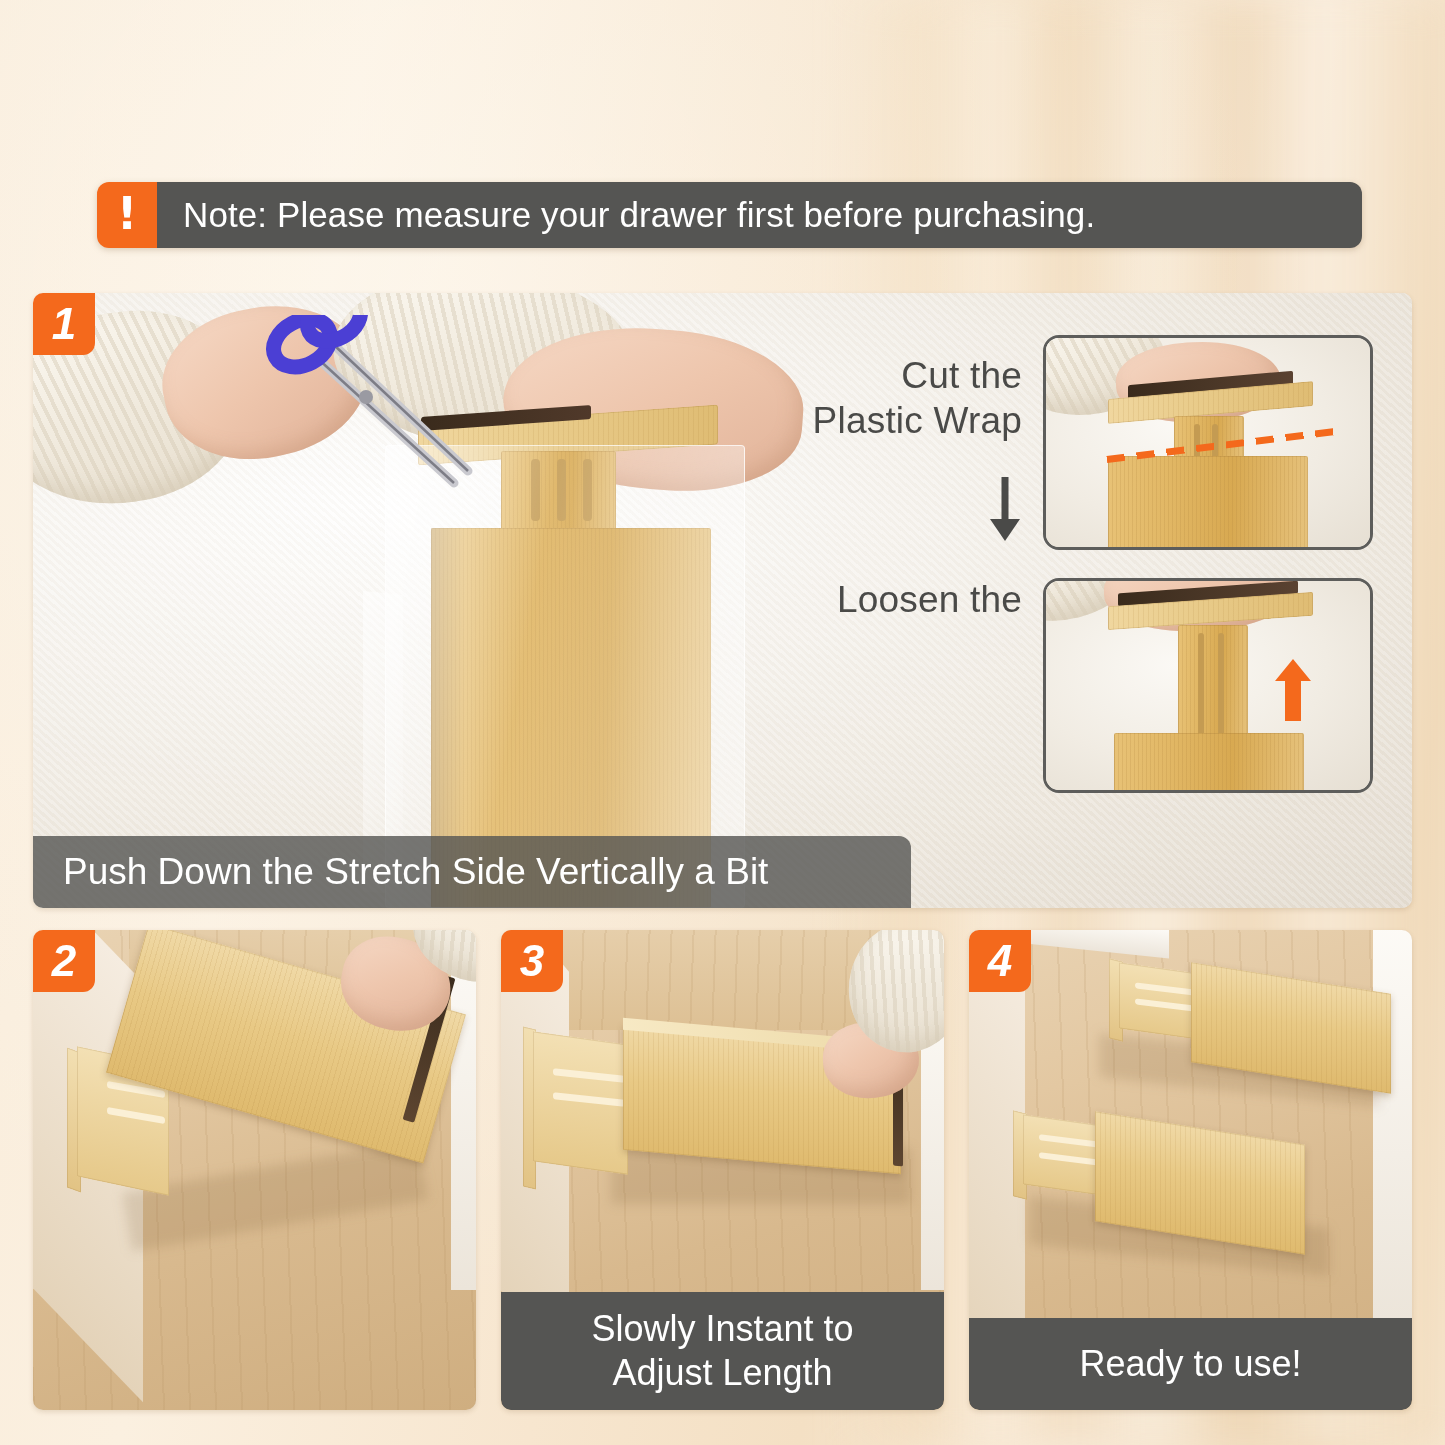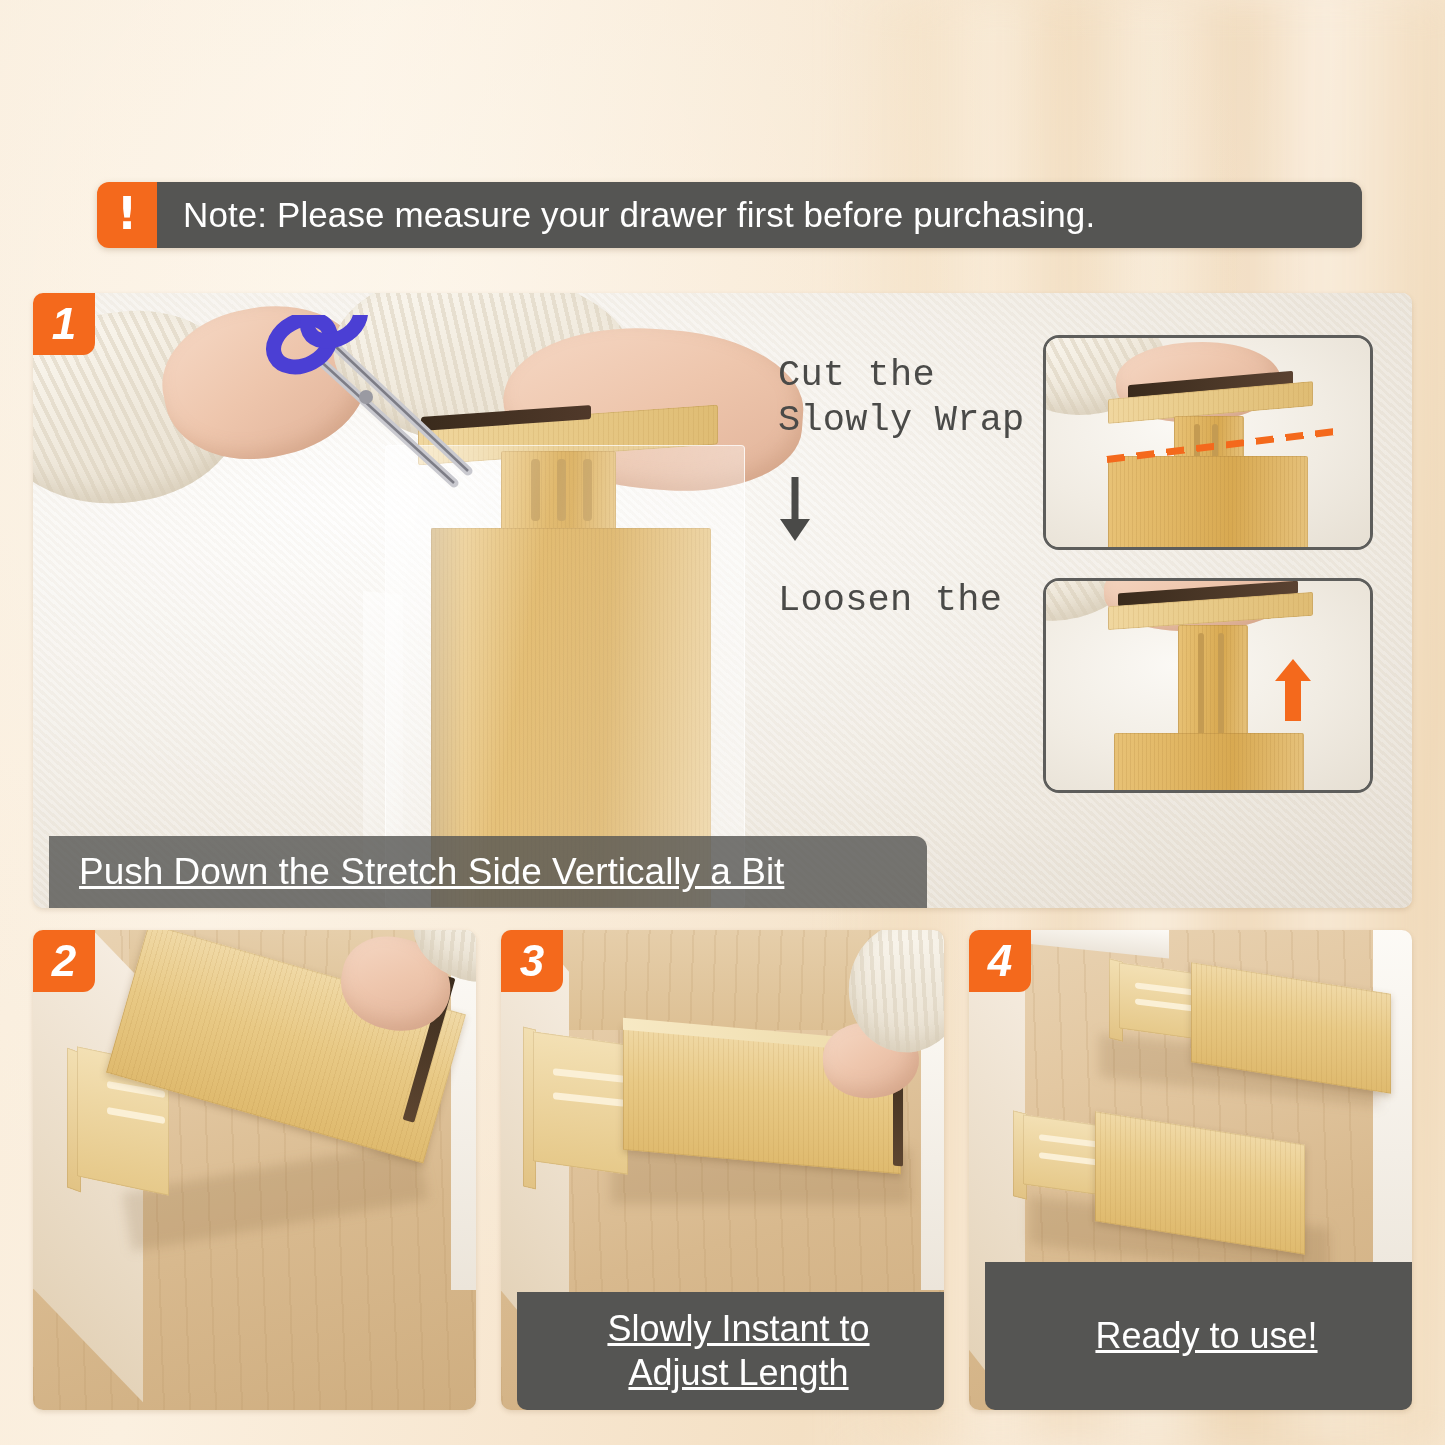--- a/index.html
+++ b/index.html
@@ -218,26 +218,25 @@
   .wrap-sheen {
     position: absolute;
     background: linear-gradient(100deg, rgba(255,255,255,.62) 0%, rgba(255,255,255,.12) 40%, rgba(255,255,255,.48) 100%);
     border: 1px solid rgba(255,255,255,.65);
     pointer-events: none;
   }
 
   
   #instr-col {
     position: absolute;
-    left: 745px;
+    left: 709px;
     top: 60px;
     width: 280px;
-    text-align: left;
+    text-align: right;
     z-index: 7;
-    font-family: Liberation Mono, monospace;
   }
   .instr-text {
     color: #4a4a48;
     font-size: 37px;
     line-height: 1.22;
     letter-spacing: .2px;
   }
   #down-arrow {
     margin: 34px auto 30px;
     width: 34px;
@@ -264,48 +263,47 @@
     position: absolute;
     height: 7px;
     background: repeating-linear-gradient(90deg,#f4691c 0 18px, rgba(0,0,0,0) 18px 30px);
     z-index: 9;
   }
   .up-arrow { position: absolute; z-index: 9; }
 
   
   .caption {
     position: absolute;
-    left: 16px;
+    left: 0;
     bottom: 0;
     background: #555553;
     color: #ffffff;
     display: flex;
     align-items: center;
     justify-content: center;
     text-align: center;
     z-index: 8;
-    text-decoration: underline;
   }
   #caption-1 {
     width: 878px;
     height: 72px;
     border-radius: 0 12px 0 0;
     background: rgba(85,85,83,0.80);
     justify-content: flex-start;
     padding-left: 30px;
     font-size: 37px;
   }
   .caption-sm {
     width: 100%;
     height: 118px;
     font-size: 36px;
     line-height: 1.22;
     border-radius: 0 0 10px 10px;
   }
-  .caption-sm.one-line { height: 148px; }
+  .caption-sm.one-line { height: 92px; }
 
   
   .drawer-floor {
     position: absolute; inset: 0;
     background:
       repeating-linear-gradient(88deg, rgba(176,140,92,.16) 0 2px, rgba(255,255,255,0) 2px 26px),
       linear-gradient(165deg,#e9d3b3 0%,#e3c8a2 30%,#d8b98e 62%,#cfae80 100%);
   }
   .drawer-wall {
     position: absolute;
@@ -398,21 +396,21 @@
 
       <div class="bamboo" style="left:398px; top:235px; width:280px; height:380px; border-radius:2px;"></div>
       <div style="position:absolute;left:398px;top:235px;width:34px;height:380px;background:linear-gradient(90deg,rgba(120,86,40,.30),rgba(120,86,40,0));"></div>
 
       <div class="wrap-sheen" style="left:352px; top:152px; width:360px; height:463px; border-radius:4px;"></div>
       <div style="position:absolute;left:330px;top:300px;width:40px;height:300px;background:linear-gradient(100deg,rgba(255,255,255,.55),rgba(255,255,255,.08));transform:skewY(6deg);"></div>
     </div>
 
     <div id="instr-col">
       <div class="instr-text">Cut the</div>
-      <div class="instr-text">Slowly Wrap</div>
+      <div class="instr-text">Plastic Wrap</div>
 
       <svg id="down-arrow" width="34" height="66" viewBox="0 0 34 66">
         <path d="M17 0 L17 46" stroke="#4a4a48" stroke-width="7" fill="none"></path>
         <path d="M2 42 L17 64 L32 42 Z" fill="#4a4a48"></path>
       </svg>
 
       <div class="instr-text">Loosen the</div>
     </div>
 
     <div class="inset" id="inset-top">

